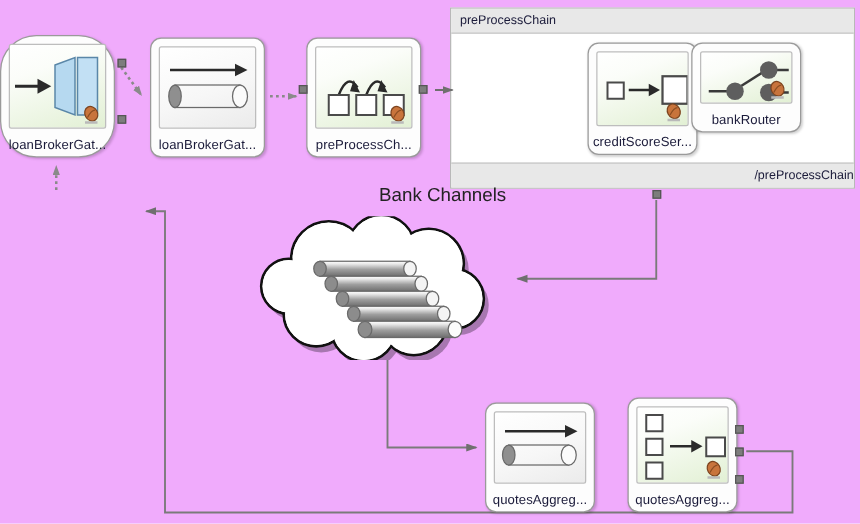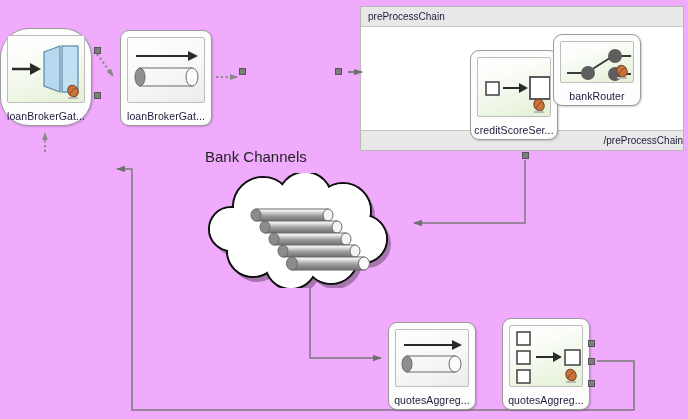--- a/index.html
+++ b/index.html
@@ -26,21 +26,21 @@
   
   .chain{position:absolute;box-sizing:border-box;border:1px solid #b8b8b8;background:#ffffff;}
   .chain .barTop,.chain .barBot{position:absolute;left:0;right:0;height:20px;
         background:#e8e8e8;border-bottom:1px solid #c6c6c6;
         font-size:10px;color:#1b1b3a;line-height:20px;padding-left:7px;box-sizing:border-box;}
   .chain .barTop{top:0;}
   .chain .barBot{bottom:0;border-bottom:none;border-top:1px solid #c6c6c6;text-align:right;}
 
   
   #cloudWrap{position:absolute;left:205px;top:173px;width:200px;height:115px;}
-  #cloudTitle{position:absolute;left:205px;top:148px;width:200px;text-align:left;
+  #cloudTitle{position:absolute;left:205px;top:148px;width:200px;text-align:right;
         font-size:15px;color:#222;}
 
   
   .freeLabel{position:absolute;font-size:10.5px;color:#1b1b3a;white-space:nowrap;}
 
   svg.layer{position:absolute;left:0;top:0;width:688px;height:419px;pointer-events:none;}
   svg.ico{display:block;}
 </style>
 </head>
 <body>
@@ -184,24 +184,43 @@
         <path d="M8,18 L64,18" stroke="#2a2a2a" stroke-width="2" fill="none"></path>
         <path d="M60,13 L70,18 L60,23 z" fill="#2a2a2a"></path>
         <rect x="12" y="30" width="52" height="18" fill="url(#pipeG2)" stroke="#6a6a6a" stroke-width="1"></rect>
         <ellipse cx="64" cy="39" rx="6" ry="9" fill="#fbfbfb" stroke="#6a6a6a" stroke-width="1"></ellipse>
         <ellipse cx="12" cy="39" rx="5" ry="9" fill="#8f8f8f" stroke="#6a6a6a" stroke-width="1"></ellipse>
       </svg>
     </div>
     <div class="caption">loanBrokerGat...</div>
   </div>
 
+  <div class="node" style="left:245px;top:30px;width:92px;height:96px;">
+    <div class="inner green">
+      <svg class="ico" width="78" height="68" viewBox="0 0 78 68">
+        <path d="M18,38 Q25,20 33,32" stroke="#2a2a2a" stroke-width="2" fill="none"></path>
+        <path d="M30,26 L35,36 L27,35 z" fill="#2a2a2a"></path>
+        <path d="M40,38 Q47,20 55,32" stroke="#2a2a2a" stroke-width="2" fill="none"></path>
+        <path d="M52,26 L57,36 L49,35 z" fill="#2a2a2a"></path>
+        <rect x="10" y="38" width="16" height="16" fill="#fff" stroke="#4a4a4a" stroke-width="1.6"></rect>
+        <rect x="32" y="38" width="16" height="16" fill="#fff" stroke="#4a4a4a" stroke-width="1.6"></rect>
+        <rect x="54" y="38" width="16" height="16" fill="#fff" stroke="#4a4a4a" stroke-width="1.6"></rect>
+      </svg>
+      <svg class="ico" width="16" height="16" viewBox="0 0 16 16" style="position:absolute;right:3px;bottom:2px;">
+        <ellipse cx="8" cy="7" rx="5" ry="6" fill="#c8743c" stroke="#7d441f" stroke-width="1" transform="rotate(-28 8 7)"></ellipse>
+        <path d="M5,10 Q8,4 11,4" stroke="#8d4e22" stroke-width="1" fill="none"></path>
+        <rect x="3" y="13" width="10" height="2" fill="#b9b9b9"></rect>
+      </svg>
+    </div>
+    <div class="caption">preProcessCh...</div>
+  </div>
   <div class="port" style="left:239px;top:68px;"></div>
   <div class="port" style="left:335px;top:68px;"></div>
 
-  <div class="node" style="left:470px;top:50px;width:88px;height:90px;">
+  <div class="node" style="left:470px;top:34px;width:88px;height:90px;">
     <div class="inner green">
       <svg class="ico" width="74" height="62" viewBox="0 0 74 62">
         <rect x="8" y="24" width="13" height="13" fill="#fff" stroke="#4a4a4a" stroke-width="1.6"></rect>
         <path d="M25,30 L44,30" stroke="#2a2a2a" stroke-width="2" fill="none"></path>
         <path d="M41,25 L50,30 L41,35 z" fill="#2a2a2a"></path>
         <rect x="52" y="19" width="20" height="22" fill="#fff" stroke="#4a4a4a" stroke-width="1.8"></rect>
       </svg>
       <svg class="ico" width="16" height="16" viewBox="0 0 16 16" style="position:absolute;right:3px;bottom:2px;">
         <ellipse cx="8" cy="7" rx="5" ry="6" fill="#c8743c" stroke="#7d441f" stroke-width="1" transform="rotate(-28 8 7)"></ellipse>
         <path d="M5,10 Q8,4 11,4" stroke="#8d4e22" stroke-width="1" fill="none"></path>

